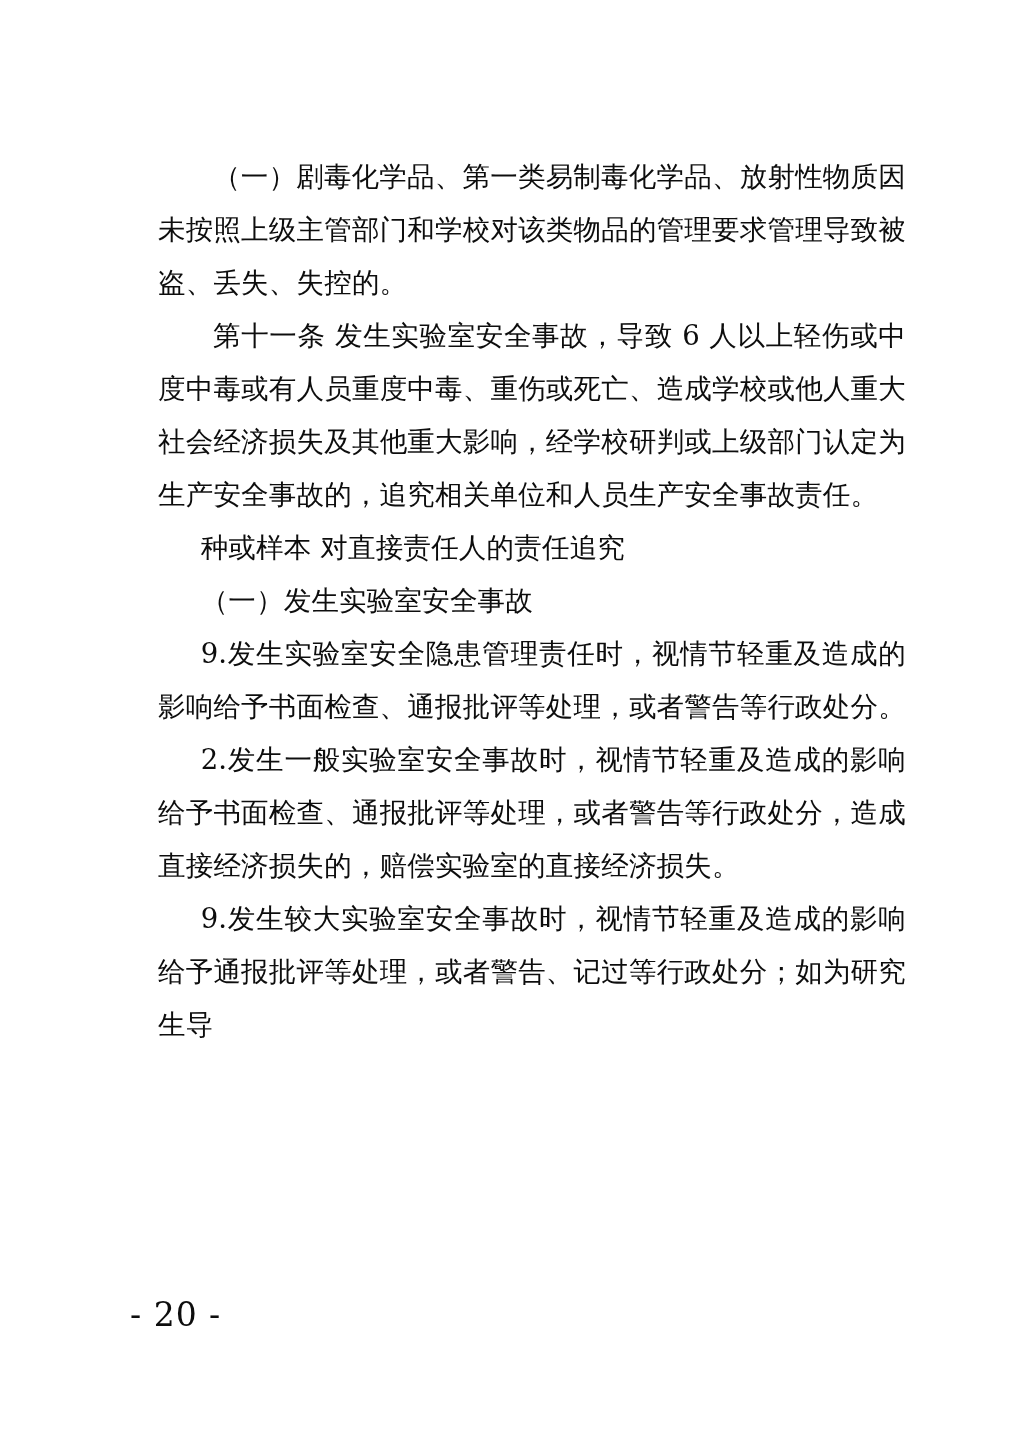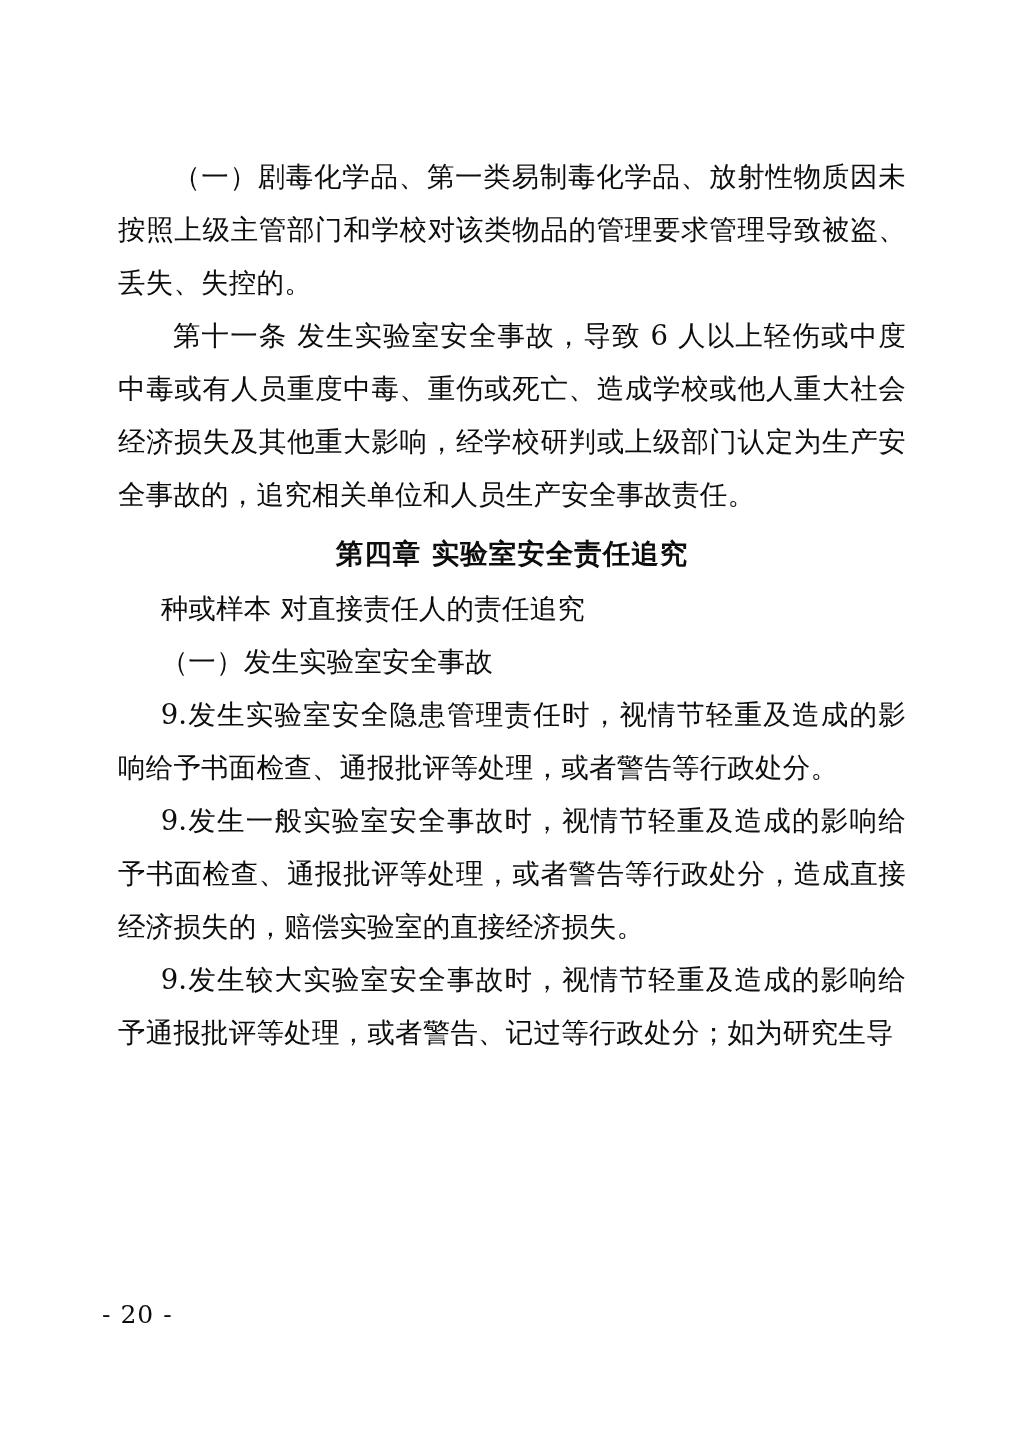--- a/index.html
+++ b/index.html
@@ -23,68 +23,68 @@
     height: 1448px;
     box-sizing: border-box;
     padding: 150px 118px 0 118px;
   }
   .body-text {
     font-size: 27.5px;
     line-height: 53px;
     text-align: justify;
     text-justify: inter-ideograph;
     letter-spacing: 0.2px;
+    margin-left: 40px;
   }
   .para {
     margin: 0;
     text-indent: 2em;
   }
   .chapter-heading {
     margin: 6px 0 2px 0;
     font-size: 27.5px;
     line-height: 53px;
     font-weight: bold;
     text-align: center;
     letter-spacing: 1px;
     font-family: "DejaVu Sans", "Liberation Sans", sans-serif;
   }
   .indent1 {
     text-indent: 1.55em;
   }
   .footer {
     position: absolute;
-    left: 102px;
+    left: 130px;
     bottom: 118px;
-    font-size: 25px;
+    font-size: 33px;
     line-height: 30px;
     letter-spacing: 1px;
   }
 </style>
 </head>
 <body>
 
 <div class="page">
 
   <div class="body-text">
 
     <p class="para">（一）剧毒化学品、第一类易制毒化学品、放射性物质因未按照上级主管部门和学校对该类物品的管理要求管理导致被盗、丢失、失控的。</p>
 
 
 
     <p class="para">第十一条 发生实验室安全事故，导致 6 人以上轻伤或中度中毒或有人员重度中毒、重伤或死亡、造成学校或他人重大社会经济损失及其他重大影响，经学校研判或上级部门认定为生产安全事故的，追究相关单位和人员生产安全事故责任。</p>
 
-    <h2 class="chapter-heading">第四章 实验室安全责任追究</h2>
 
     <p class="para indent1">种或样本 对直接责任人的责任追究</p>
 
     <p class="para indent1">（一）发生实验室安全事故</p>
 
     <p class="para indent1">9.发生实验室安全隐患管理责任时，视情节轻重及造成的影响给予书面检查、通报批评等处理，或者警告等行政处分。</p>
 
-    <p class="para indent1">9.发生一般实验室安全事故时，视情节轻重及造成的影响给予书面检查、通报批评等处理，或者警告等行政处分，造成直接经济损失的，赔偿实验室的直接经济损失。</p>
+    <p class="para indent1">2.发生一般实验室安全事故时，视情节轻重及造成的影响给予书面检查、通报批评等处理，或者警告等行政处分，造成直接经济损失的，赔偿实验室的直接经济损失。</p>
 
     <p class="para indent1">9.发生较大实验室安全事故时，视情节轻重及造成的影响给予通报批评等处理，或者警告、记过等行政处分；如为研究生导</p>
 
   </div>
 
   <div class="footer">- 20 -</div>
 
 </div>
 
 </body></html>

